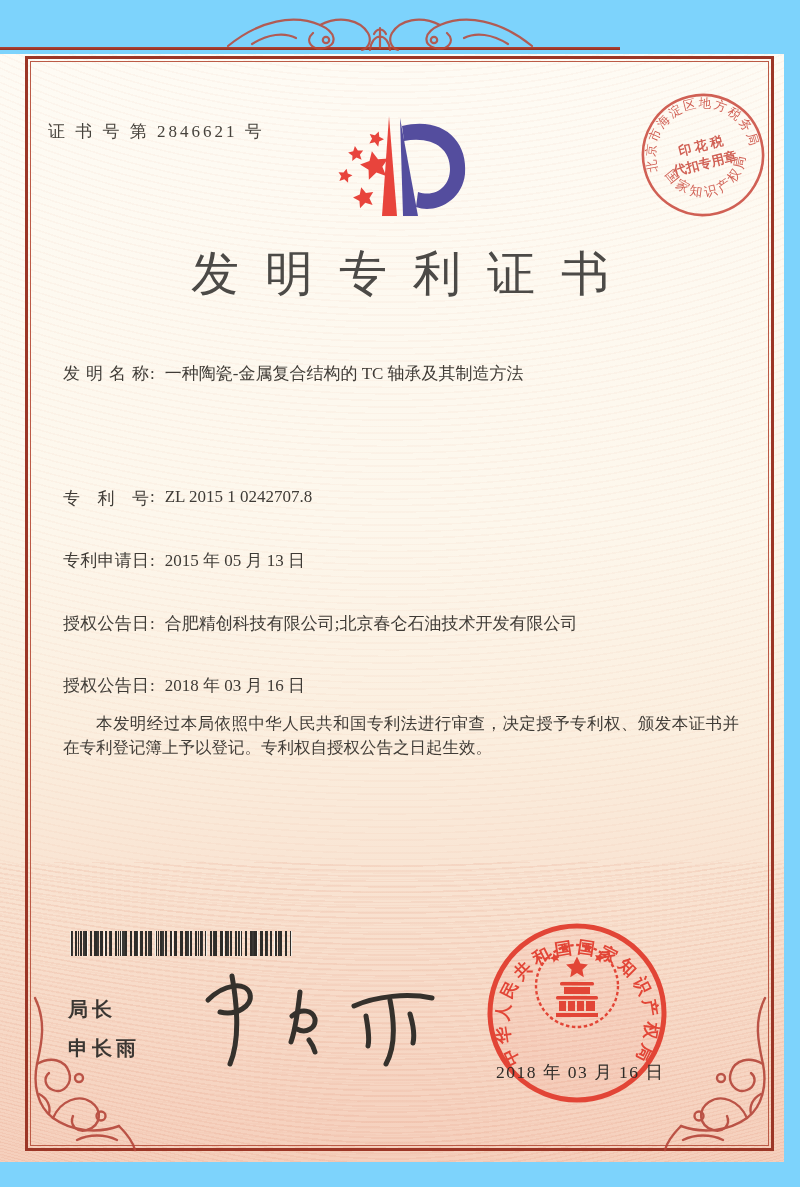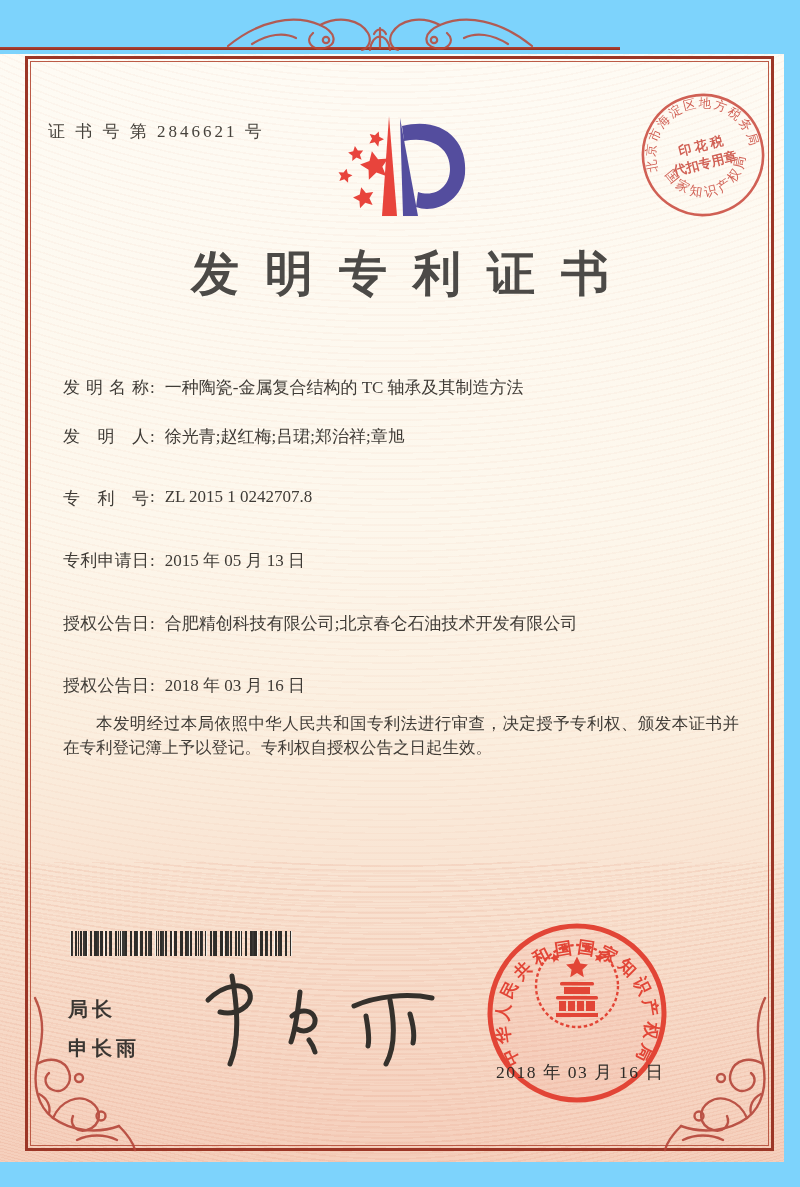--- a/index.html
+++ b/index.html
@@ -35,30 +35,30 @@
 
   .corner-flourish { position:absolute; }
 
   
   .cert-number { position:absolute; left:48px; top:120px; font-size:17px; letter-spacing:3px;
     color:#46423c; }
   .logo { position:absolute; left:330px; top:88px; }
   .tax-stamp { position:absolute; left:638px; top:90px; transform:rotate(-14deg); opacity:.92; }
 
   .title { position:absolute; left:0; top:242px; width:800px; text-align:center;
-    font-size:48px; font-weight:700; letter-spacing:26px; text-indent:26px;
+    font-size:48px; font-weight:400; letter-spacing:26px; text-indent:26px;
     color:#4c4a47; font-family:"Liberation Serif","DejaVu Serif",serif; }
 
   
   .field-row { position:absolute; left:63px; width:690px; font-size:17px; color:#3f3b36;
     white-space:nowrap; }
   .f-label { display:inline-block; width:86px; text-align:justify; text-align-last:justify;
     vertical-align:top; }
   .f-colon { display:inline-block; margin:0 10px 0 1px; }
-  .row-0 { top:376px; } .row-1 { top:425px; } .row-2 { top:487px; }
+  .row-0 { top:362px; } .row-1 { top:425px; } .row-2 { top:487px; }
   .row-3 { top:549px; } .row-4 { top:612px; } .row-5 { top:674px; }
 
   
   .body-text { position:absolute; left:63px; top:712px; width:676px; font-size:16.5px;
     line-height:24px; color:#403c37; text-align:justify; }
   .body-text p { text-indent:2em; margin:0; }
 
   
   .barcode { position:absolute; left:70px; top:931px; width:222px; height:25px;
     background-image:
@@ -170,23 +170,20 @@
     <text class="stamp-arc-top"><textPath href="#stampTop" startOffset="50%" text-anchor="middle">北京市海淀区地方税务局</textPath></text>
     <text class="stamp-center" x="65" y="60">印 花 税</text>
     <text class="stamp-center" x="65" y="78">代扣专用章</text>
     <text class="stamp-arc-bottom"><textPath href="#stampBottom" startOffset="50%" text-anchor="middle">国家知识产权局</textPath></text>
   </svg>
 
   <h1 class="title">发明专利证书</h1>
 
   <div class="field-row row-0">
     <span class="f-label">发明名称</span><span class="f-colon">:</span><span class="f-value">一种陶瓷-金属复合结构的 TC 轴承及其制造方法</span>
-  </div>
-  <div class="field-row row-1">
-    <span class="f-label">发明人</span><span class="f-colon">:</span><span class="f-value">徐光青;赵红梅;吕珺;郑治祥;章旭</span>
   </div>
   <div class="field-row row-2">
     <span class="f-label">专利号</span><span class="f-colon">:</span><span class="f-value">ZL 2015 1 0242707.8</span>
   </div>
   <div class="field-row row-3">
     <span class="f-label">专利申请日</span><span class="f-colon">:</span><span class="f-value">2015 年 05 月 13 日</span>
   </div>
   <div class="field-row row-4">
     <span class="f-label">授权公告日</span><span class="f-colon">:</span><span class="f-value">合肥精创科技有限公司;北京春仑石油技术开发有限公司</span>
   </div>

